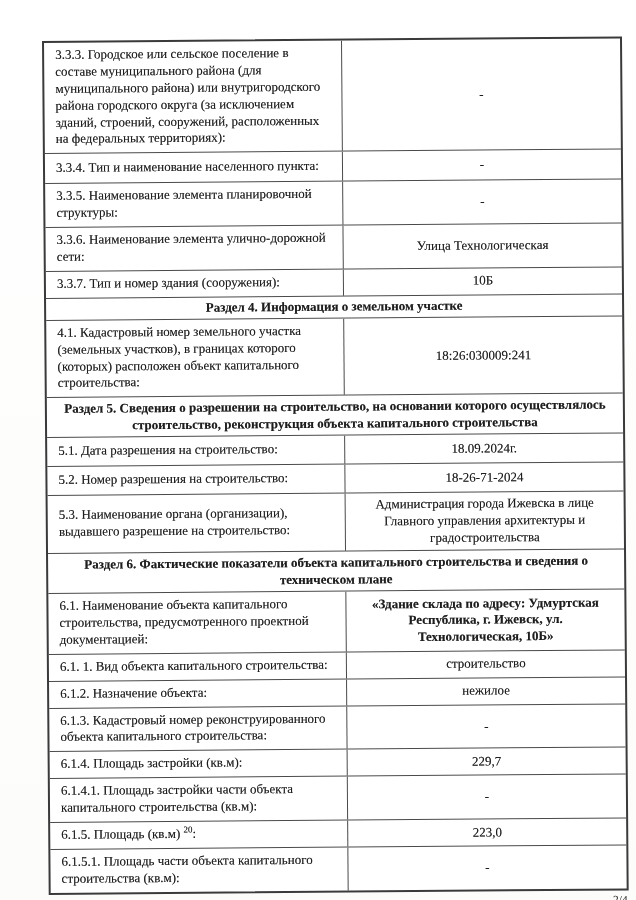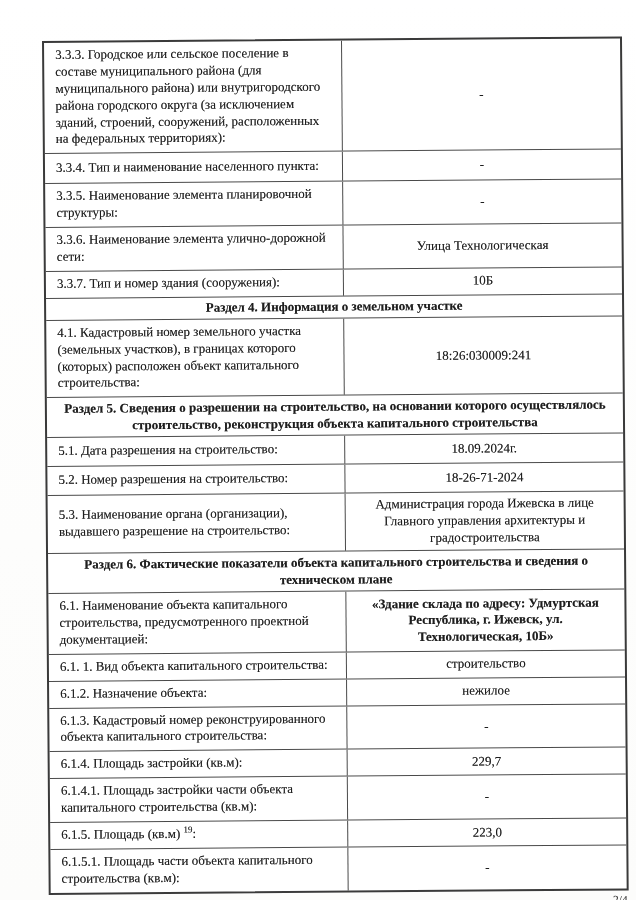--- a/index.html
+++ b/index.html
@@ -181,21 +181,21 @@
           <div class="cell value">229,7</div>
         </div>
         <div class="row item">
           <div class="cell label">
             <span>6.1.4.1. Площадь застройки части объекта капитального строительства (кв.м):</span>
           </div>
           <div class="cell value">-</div>
         </div>
         <div class="row item">
           <div class="cell label">
-            <span>6.1.5. Площадь (кв.м) <sup>19</sup>:</span>
+            <span>6.1.5. Площадь (кв.м) <sup>20</sup>:</span>
           </div>
           <div class="cell value">223,0</div>
         </div>
         <div class="row item">
           <div class="cell label">
             <span>6.1.5.1. Площадь части объекта капитального строительства (кв.м):</span>
           </div>
           <div class="cell value">-</div>
         </div>
       </div>

